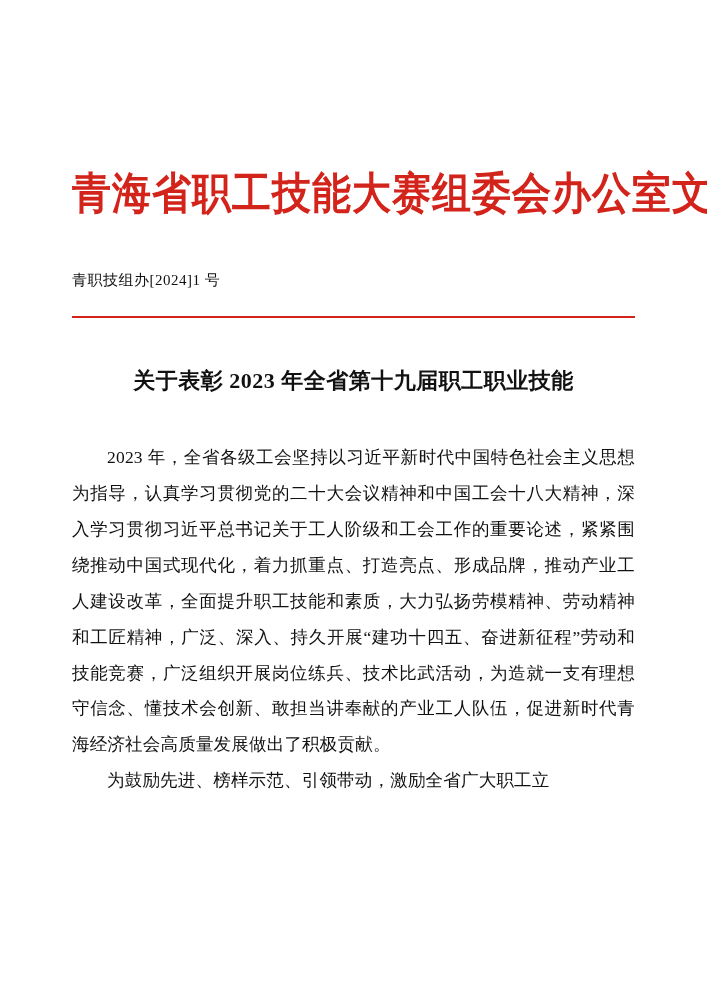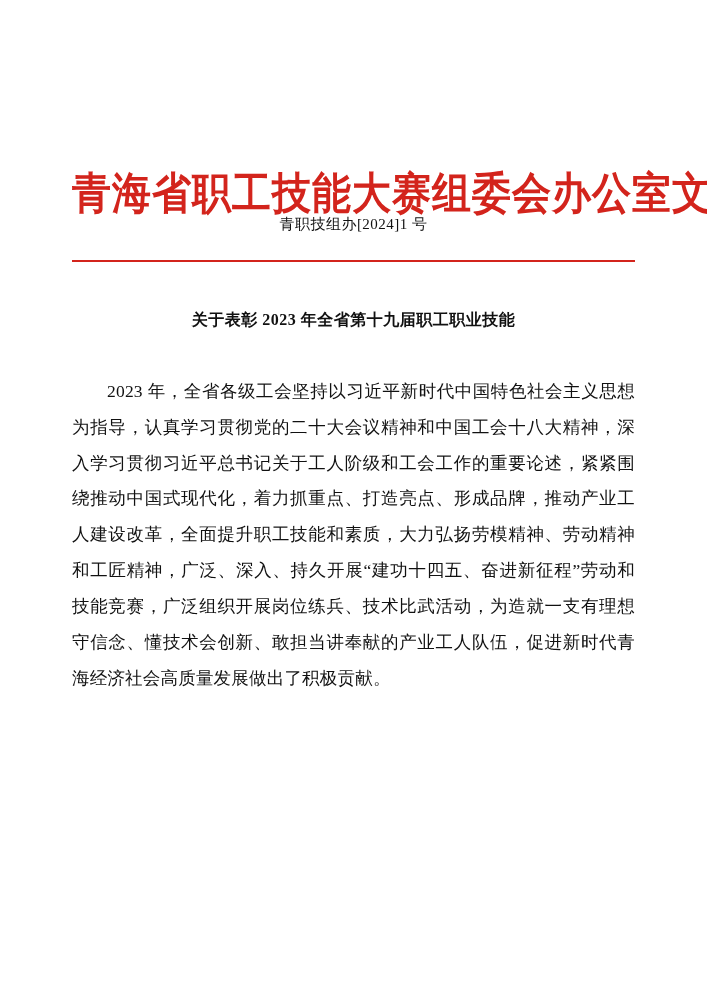--- a/index.html
+++ b/index.html
@@ -30,35 +30,36 @@
     font-family: "Liberation Serif", "DejaVu Serif", serif;
     font-weight: bold;
     font-size: 39px;
     letter-spacing: 1px;
     line-height: 1.2;
     white-space: nowrap;
     transform: scaleY(1.12);
     transform-origin: center top;
   }
   .doc-number {
-    text-align: center;
+    margin-top: 56px;
+    text-align: left;
     font-size: 15px;
     color: #111111;
     letter-spacing: 0.5px;
   }
   .red-rule {
     margin-top: 26px;
     height: 2px;
     background: #d3241c;
     width: 100%;
   }
   .doc-title {
     margin-top: 44px;
     text-align: center;
-    font-size: 16px;
+    font-size: 22px;
     font-weight: bold;
     line-height: 1.75;
     letter-spacing: 0.5px;
     padding: 0 6px;
   }
   .body-text {
     margin-top: 40px;
     font-size: 17.5px;
     line-height: 2.05;
     text-align: justify;
@@ -80,15 +81,16 @@
   <div class="doc-number">青职技组办[2024]1 号</div>
 
   <div class="red-rule"></div>
 
   <div class="doc-title">
     <div>关于表彰 2023 年全省第十九届职工职业技能</div>
   </div>
 
   <div class="body-text">
     <p>2023 年，全省各级工会坚持以习近平新时代中国特色社会主义思想为指导，认真学习贯彻党的二十大会议精神和中国工会十八大精神，深入学习贯彻习近平总书记关于工人阶级和工会工作的重要论述，紧紧围绕推动中国式现代化，着力抓重点、打造亮点、形成品牌，推动产业工人建设改革，全面提升职工技能和素质，大力弘扬劳模精神、劳动精神和工匠精神，广泛、深入、持久开展“建功十四五、奋进新征程”劳动和技能竞赛，广泛组织开展岗位练兵、技术比武活动，为造就一支有理想守信念、懂技术会创新、敢担当讲奉献的产业工人队伍，促进新时代青海经济社会高质量发展做出了积极贡献。</p>
+    <p>为鼓励先进、榜样示范、引领带动，激励全省广大职工立</p>
   </div>
 
 </div>
 
 </body></html>

